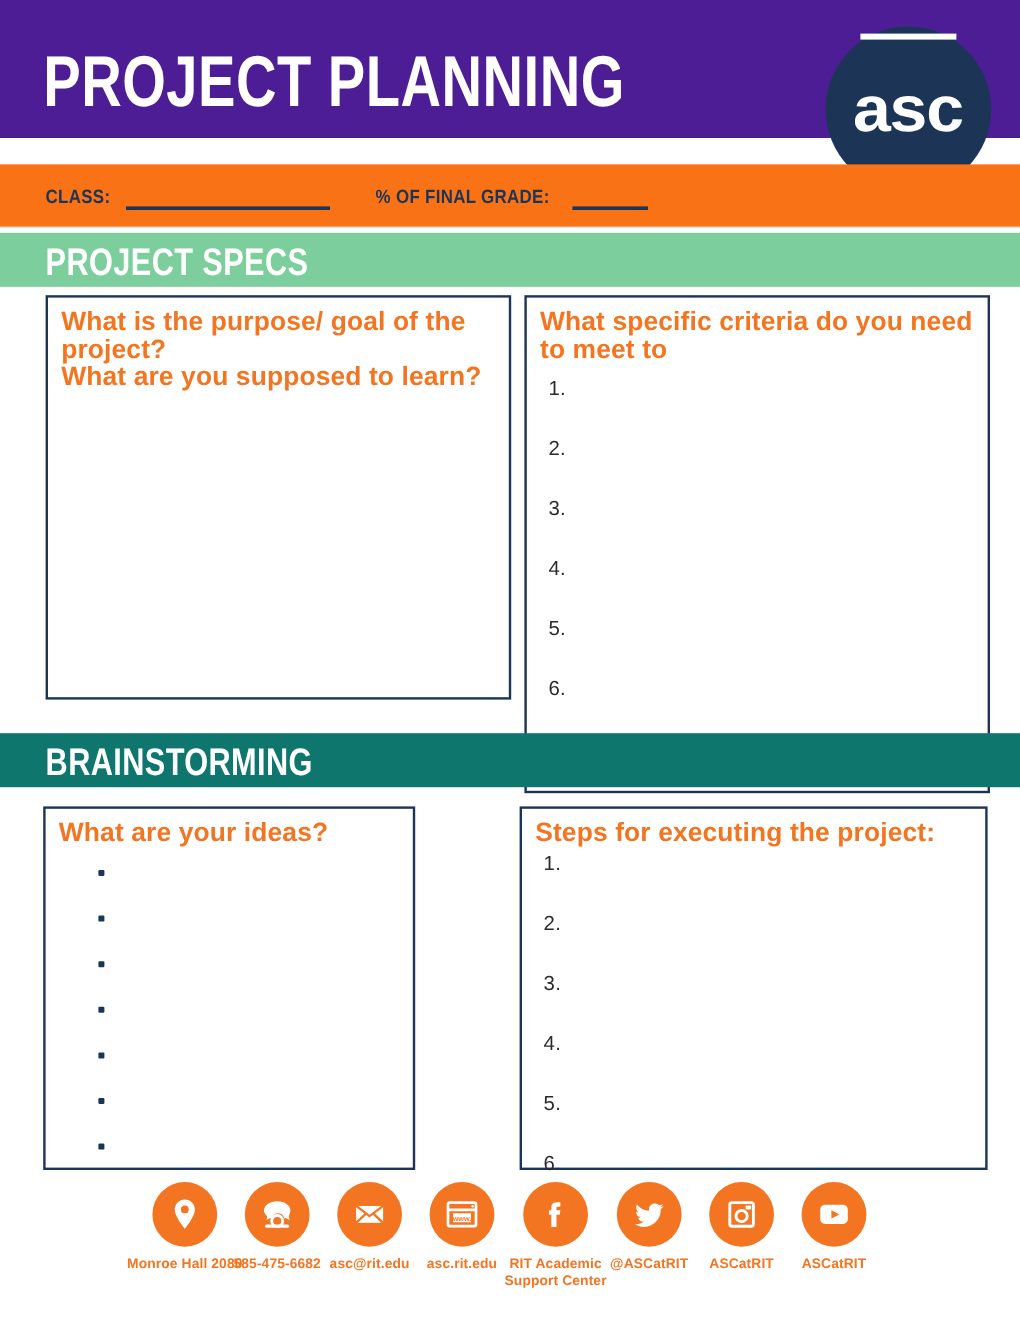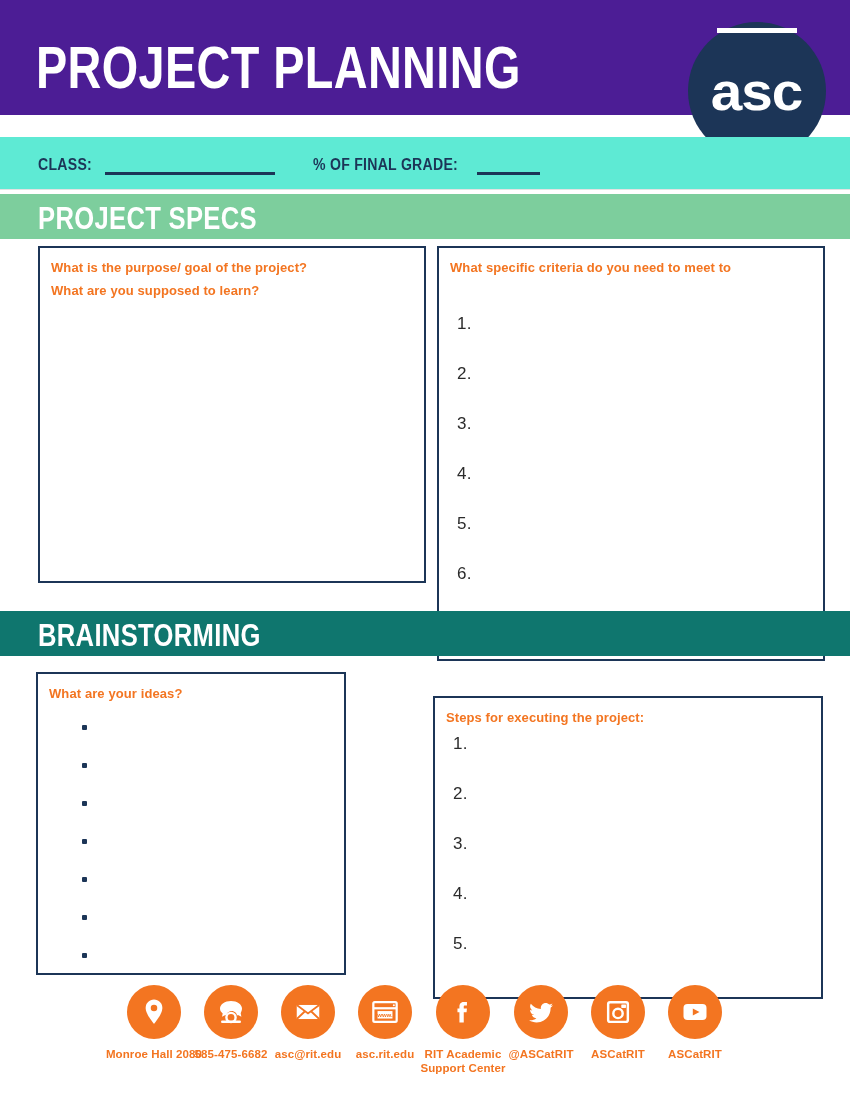--- a/index.html
+++ b/index.html
@@ -65,21 +65,21 @@
     letter-spacing: -1px;
     margin: 4px 0;
     transform: scaleX(1.05);
   }
 
   
   .class-row {
     position: absolute;
     left: 0; top: 137px;
     width: 850px; height: 52px;
-    background: #5eead4;
+    background: #f97316;
   }
   .field-label {
     position: absolute;
     font-family: "Liberation Sans Narrow", "Liberation Sans", sans-serif;
     font-size: 16px;
     font-weight: 700;
     color: #1C3557;
     letter-spacing: 0.3px;
     white-space: nowrap;
     transform: scaleX(0.88);
@@ -130,28 +130,28 @@
 
   
   .box {
     position: absolute;
     border: 2px solid #1C3557;
     background: #ffffff;
   }
   .box-specs-left  { left: 38px;  top: 246px; width: 388px; height: 337px; }
   .box-specs-right { left: 437px; top: 246px; width: 388px; height: 415px; }
   .box-brain-left  { left: 36px;  top: 672px; width: 310px; height: 303px; }
-  .box-brain-right { left: 433px; top: 672px; width: 390px; height: 303px; margin-top: 24px; }
+  .box-brain-right { left: 433px; top: 672px; width: 390px; height: 303px; }
 
   .prompt {
     position: absolute;
     left: 11px; top: 8px;
     right: 8px;
     font-family: "Liberation Sans Narrow", "Liberation Sans", sans-serif;
-    font-size: 13px;
+    font-size: 22px;
     line-height: 23px;
     font-weight: 700;
     color: #F37521;
     letter-spacing: 0.1px;
   }
   .prompt span { display: block; }
 
   .num-list {
     position: absolute;
     left: 18px;

